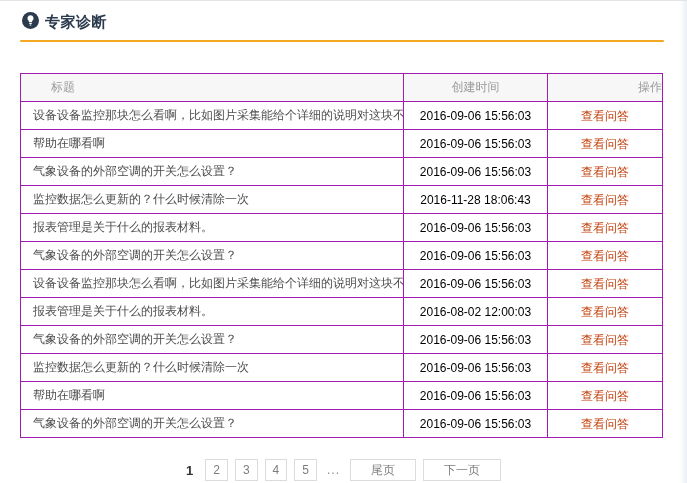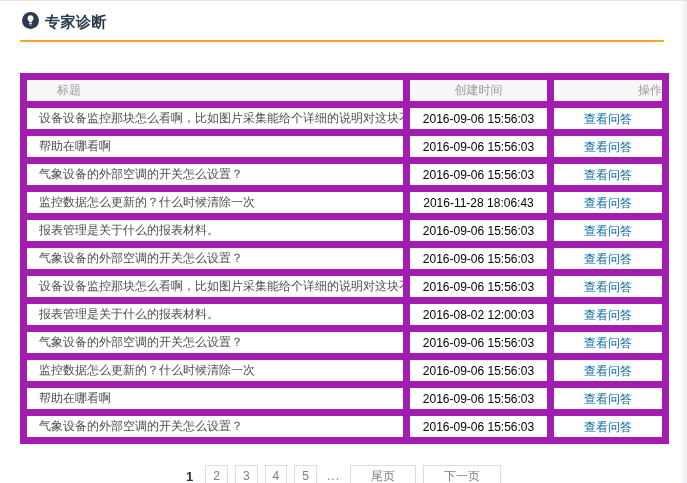--- a/index.html
+++ b/index.html
@@ -28,35 +28,35 @@
   .header-underline {
     height:2px; background:#f5a623; margin:0 23px 0 20px; border-radius:1px;
   }
   
   table.questions {
     border-collapse:collapse; width:642px;
     margin:31px 0 0 20px;
     table-layout:fixed;
   }
   table.questions th, table.questions td {
-    border:7px solid #a21caf; height:28px; font-weight:normal;
+    border:1px solid #a21caf; height:28px; font-weight:normal;
   }
   thead th {
     background:#f7f7f7; color:#9b9b9b; font-size:12px;
   }
   th.col-title { width:383px; text-align:left; padding-left:30px; }
   th.col-time  { width:144px; }
   th.col-action{ width:115px; text-align:right; }
   td.c-title {
     font-size:12px; color:#4d4d4d; text-align:left; padding:0 8px 0 12px;
     white-space:nowrap; overflow:hidden;
   }
   td.c-time { font-size:12px; color:#000000; text-align:center; }
   td.c-action { text-align:center; }
-  .view-link { font-size:12px; color:#0369a1; text-decoration:none; cursor:pointer; }
+  .view-link { font-size:12px; color:#c2410c; text-decoration:none; cursor:pointer; }
   
   .pagination {
     display:flex; justify-content:center; align-items:center; gap:7px;
     margin-top:21px; font-size:12px;
   }
   .pg-current { font-size:13px; font-weight:bold; color:#333; margin-right:5px; }
   .pg-box {
     display:inline-block; border:1px solid #dcdcdc; background:#fff;
     color:#7d7d7d; text-decoration:none; cursor:pointer;
     padding:4px 7px; min-width:21px; text-align:center; line-height:12px;

